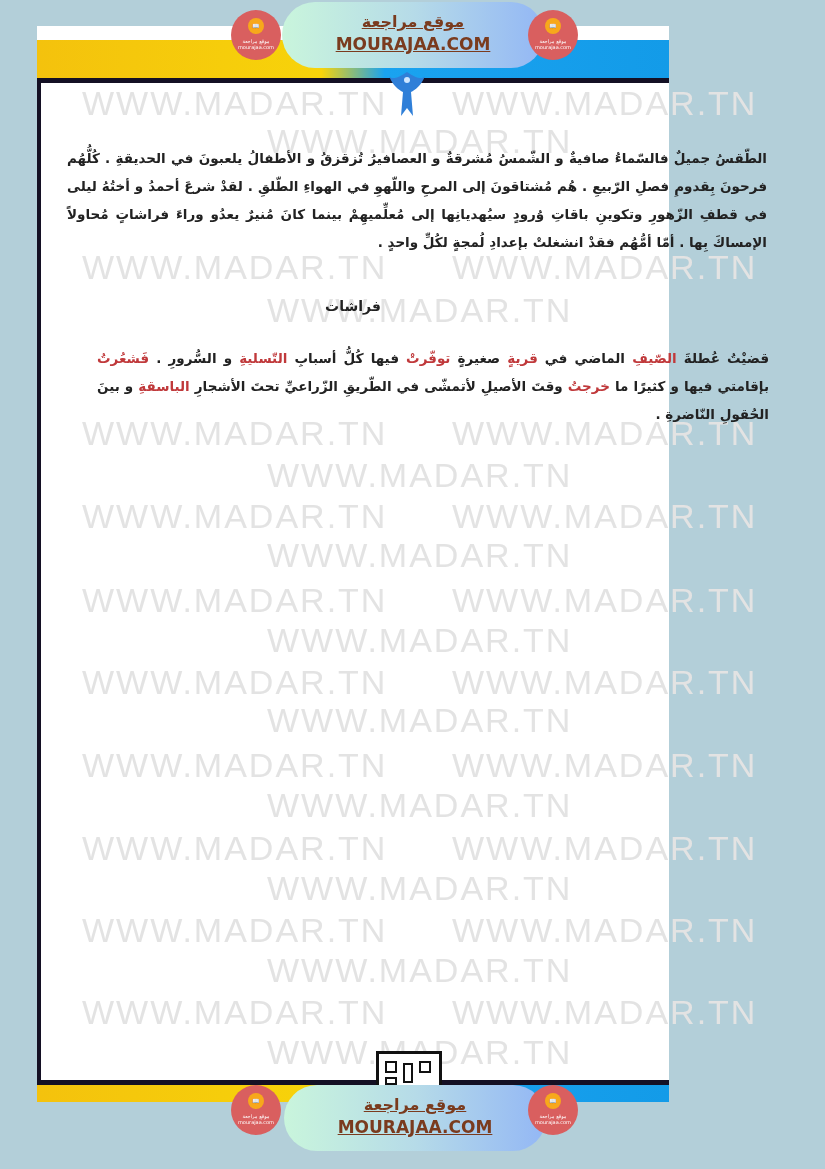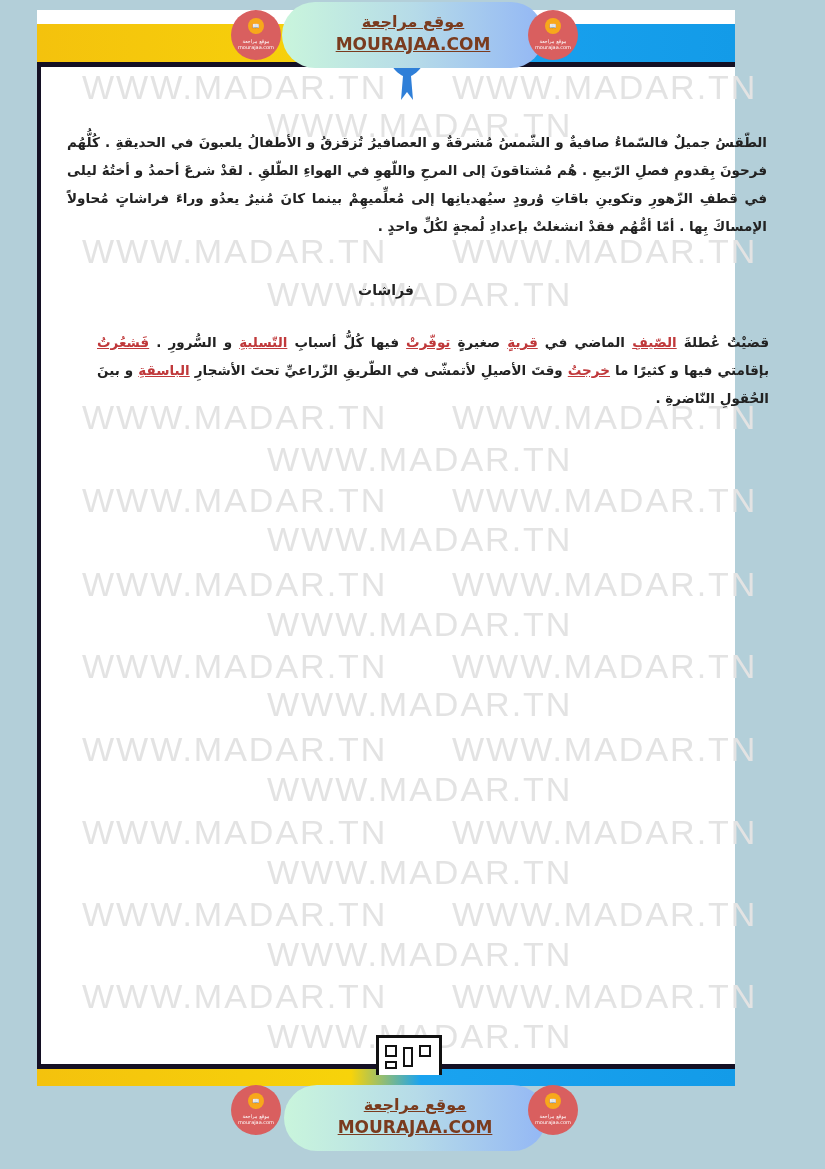--- a/index.html
+++ b/index.html
@@ -2,21 +2,21 @@
 <html><head>
 <meta charset="utf-8">
 <style>
   html, body { margin: 0; padding: 0; }
   body {
     width: 825px; height: 1169px; position: relative; overflow: hidden;
     background: #b3cfd9;
     font-family: "DejaVu Sans", sans-serif;
   }
   .page {
-    position: absolute; left: 37px; top: 10px; width: 698px; height: 1076px;
+    position: absolute; left: 37px; top: 26px; width: 632px; height: 1076px;
     background: #ffffff;
   }
   .band-top {
     position: absolute; left: 0; top: 14px; width: 100%; height: 38px;
     background: linear-gradient(90deg, #f4c20d 0%, #f7d30a 45%, #1aa3f0 55%, #139be8 100%);
   }
   .rule-top {
     position: absolute; left: 0; top: 52px; width: 100%; height: 5px;
     background: #141024;
   }
@@ -36,21 +36,21 @@
   }
   .watermark {
     position: absolute; color: #e3e3e3; font-family: "Liberation Sans", sans-serif;
     font-size: 34px; letter-spacing: 2px; white-space: nowrap; user-select: none;
   }
   .content { position: absolute; left: 0; top: 0; width: 100%; height: 100%; }
   .para {
     position: absolute; direction: rtl; text-align: justify; color: #222;
     font-family: "DejaVu Sans", sans-serif; font-size: 13.5px; line-height: 28px; font-weight: bold;
   }
-  .para .hl { color: #c0393b; text-decoration: underline; }
+  .para .hl { color: #c0393b; }
   .title {
     position: absolute; left: 0; width: 100%; text-align: center; direction: rtl;
     font-family: "DejaVu Sans", sans-serif; font-size: 14px; font-weight: bold; color: #222;
   }
   .qr {
     position: absolute; left: 339px; top: 1025px; width: 66px; height: 40px;
     background: #fff; border: 3px solid #111; border-bottom: none; box-sizing: border-box;
   }
   .qr .cell { position: absolute; width: 12px; height: 12px; border: 2px solid #111; box-sizing: border-box; }
   .badge {

